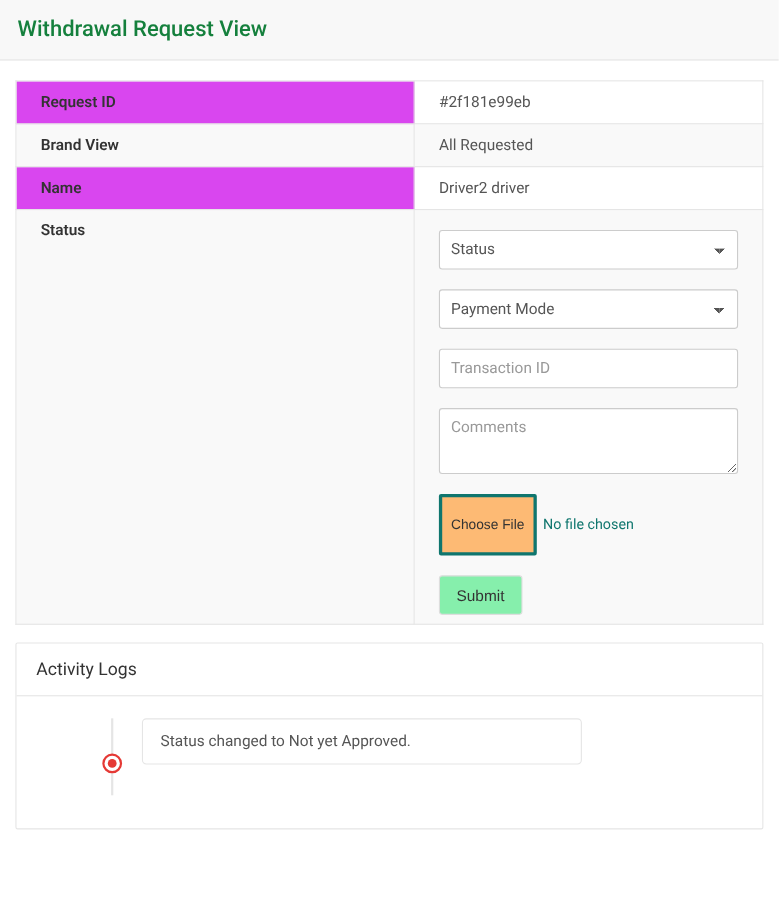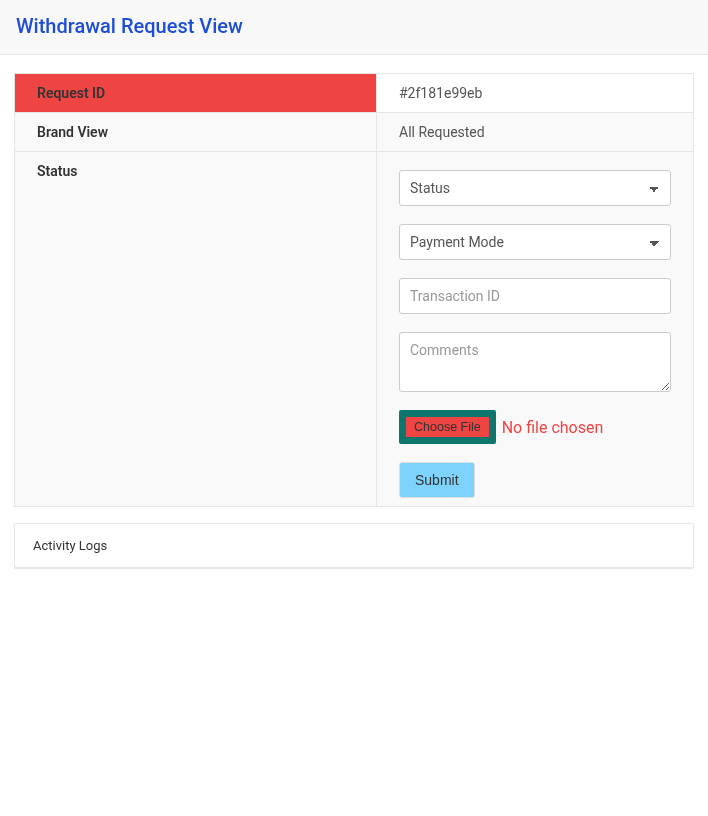--- a/index.html
+++ b/index.html
@@ -11,42 +11,42 @@
     width: 708px;
   }
   .page-header {
     background: #f8f8f8;
     border-bottom: 1px solid #e5e5e5;
     padding: 14px 16px 16px 16px;
   }
   .page-header h2 {
     font-size: 20px;
     font-weight: 500;
-    color: #1d4ed8;
+    color: #15803d;
   }
   .content {
     padding: 18px 14px 10px 14px;
   }
   table.detail {
     width: 100%;
     border-collapse: collapse;
     border: 1px solid #e5e5e5;
     background: #fff;
   }
   table.detail td {
     border: 1px solid #e5e5e5;
     padding: 11px 22px;
     vertical-align: top;
     color: #555;
   }
   table.detail td.label {
     width: 362px;
     font-weight: 600;
     color: #333;
-    background: #ef4444;
+    background: #d946ef;
   }
   table.detail tr.alt td {
     background: #f9f9f9;
   }
   table.detail tr.alt td.label {
     background: #f9f9f9;
   }
   .form-stack > * {
     display: block;
     width: 100%;
@@ -81,52 +81,52 @@
   .form-stack textarea::placeholder {
     color: #999;
   }
   .file-row {
     display: flex;
     align-items: center;
     gap: 6px;
   }
   .file-btn {
     font-size: 12.5px;
-    padding: 3px 8px;
-    border: 7px solid #0f766e;
-    background: #ef4444;
+    padding: 18px 8px;
+    border: 3px solid #0f766e;
+    background: #fdba74;
     border-radius: 2px;
     cursor: pointer;
     color: #333;
   }
   .file-label {
-    font-size: 16px;
-    color: #ef4444;
+    font-size: 13px;
+    color: #0f766e;
   }
   .submit-btn {
     display: inline-block;
     width: auto;
     padding: 9px 15px;
     border: 1px solid #ddd;
-    background: #7dd3fc;
+    background: #86efac;
     border-radius: 3px;
     font-size: 14px;
     color: #333;
     cursor: pointer;
     margin-bottom: 4px;
   }
   .panel {
     border: 1px solid #e5e5e5;
     border-radius: 2px;
     margin-top: 16px;
   }
   .panel-header {
     padding: 14px 18px;
     border-bottom: 1px solid #e5e5e5;
-    font-size: 13px;
+    font-size: 16px;
     font-weight: 400;
     color: #333;
   }
   .panel-body {
     padding: 20px 18px 30px 18px;
     position: relative;
   }
   .timeline {
     position: relative;
     padding-left: 68px;
@@ -183,20 +183,24 @@
 
   <table class="detail">
     <tbody>
         <tr>
       <td class="label">Request ID</td>
       <td>#2f181e99eb</td>
     </tr>
     <tr class="alt">
       <td class="label">Brand View</td>
       <td>All Requested</td>
+    </tr>
+    <tr>
+      <td class="label">Name</td>
+      <td>Driver2 driver</td>
     </tr>
     <tr class="alt">
       <td class="label">Status</td>
       <td style="padding-top:18px;padding-bottom:4px;">
         <div class="form-stack">
           <select>
             <option>Status</option>
           </select>
           <select>
             <option>Payment Mode</option>
@@ -209,15 +213,22 @@
           </div>
           <button type="button" class="submit-btn">Submit</button>
         </div>
       </td>
     </tr>
   </tbody>
     </table>
 
   <div class="panel">
     <div class="panel-header">Activity Logs</div>
+    <div class="panel-body">
+      <div class="timeline">
+        <div class="timeline-line"></div>
+        <div class="timeline-dot"></div>
+        <div class="timeline-item">Status changed to Not yet Approved.</div>
+      </div>
+    </div>
   </div>
 
 </div>
 
 </body></html>

